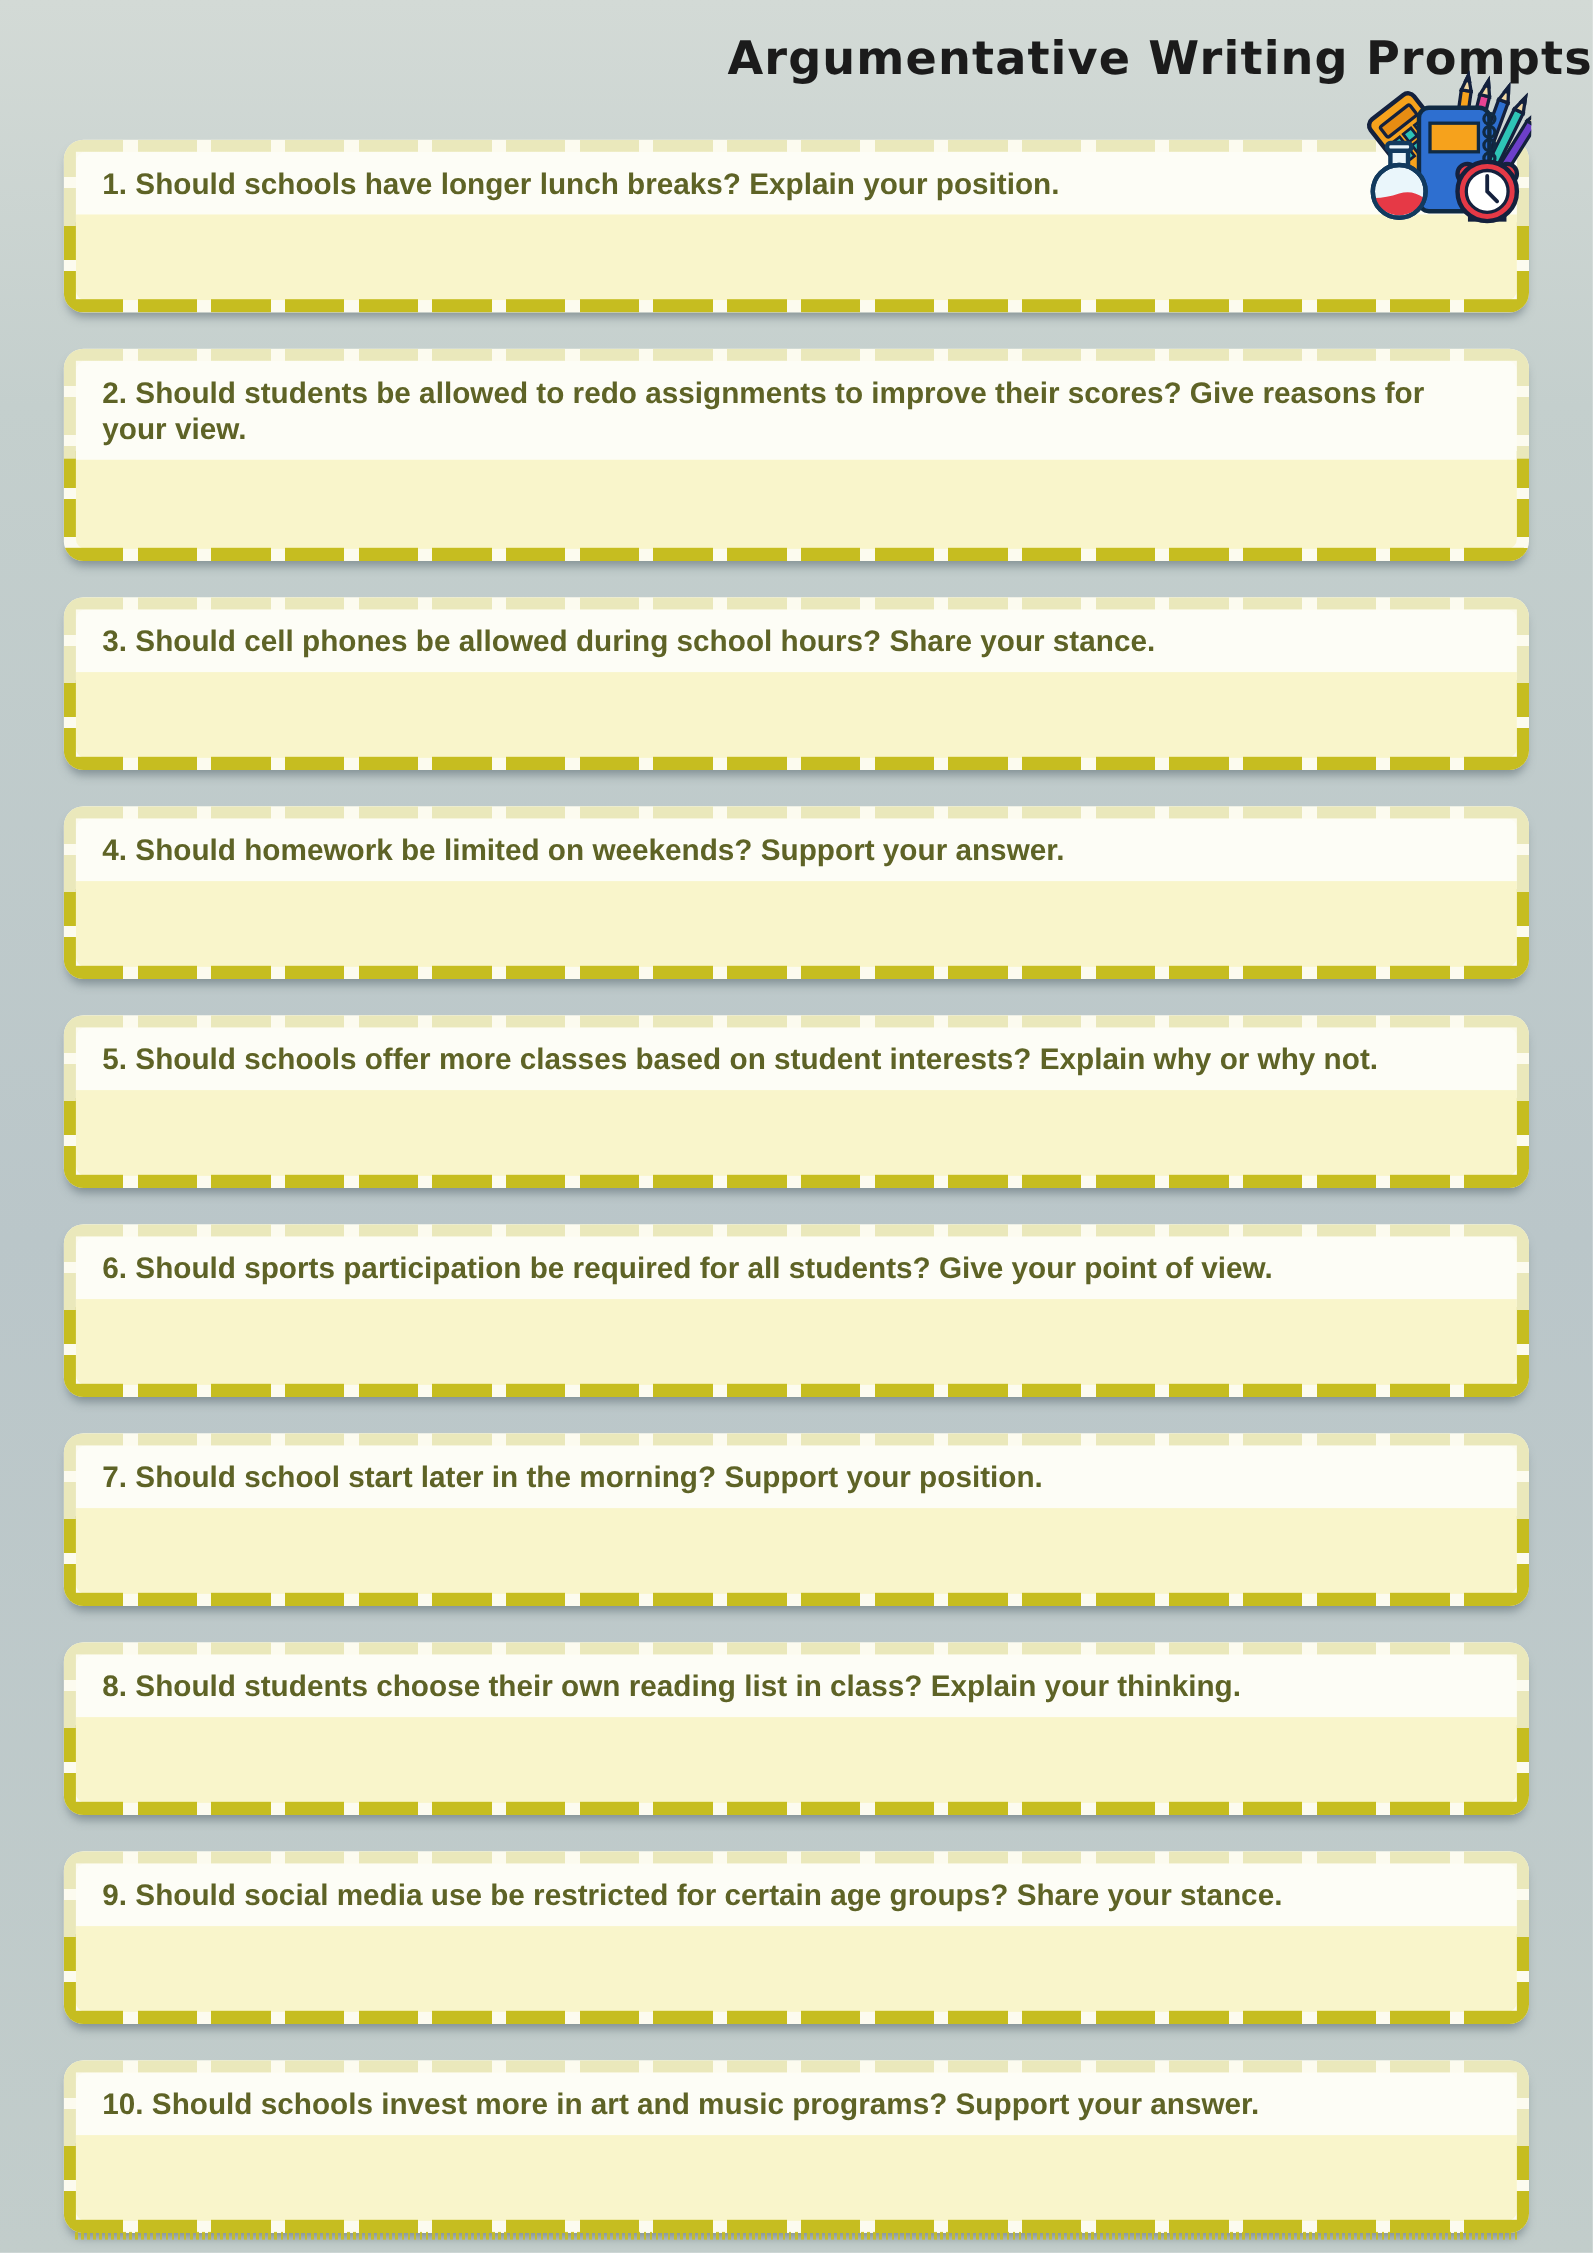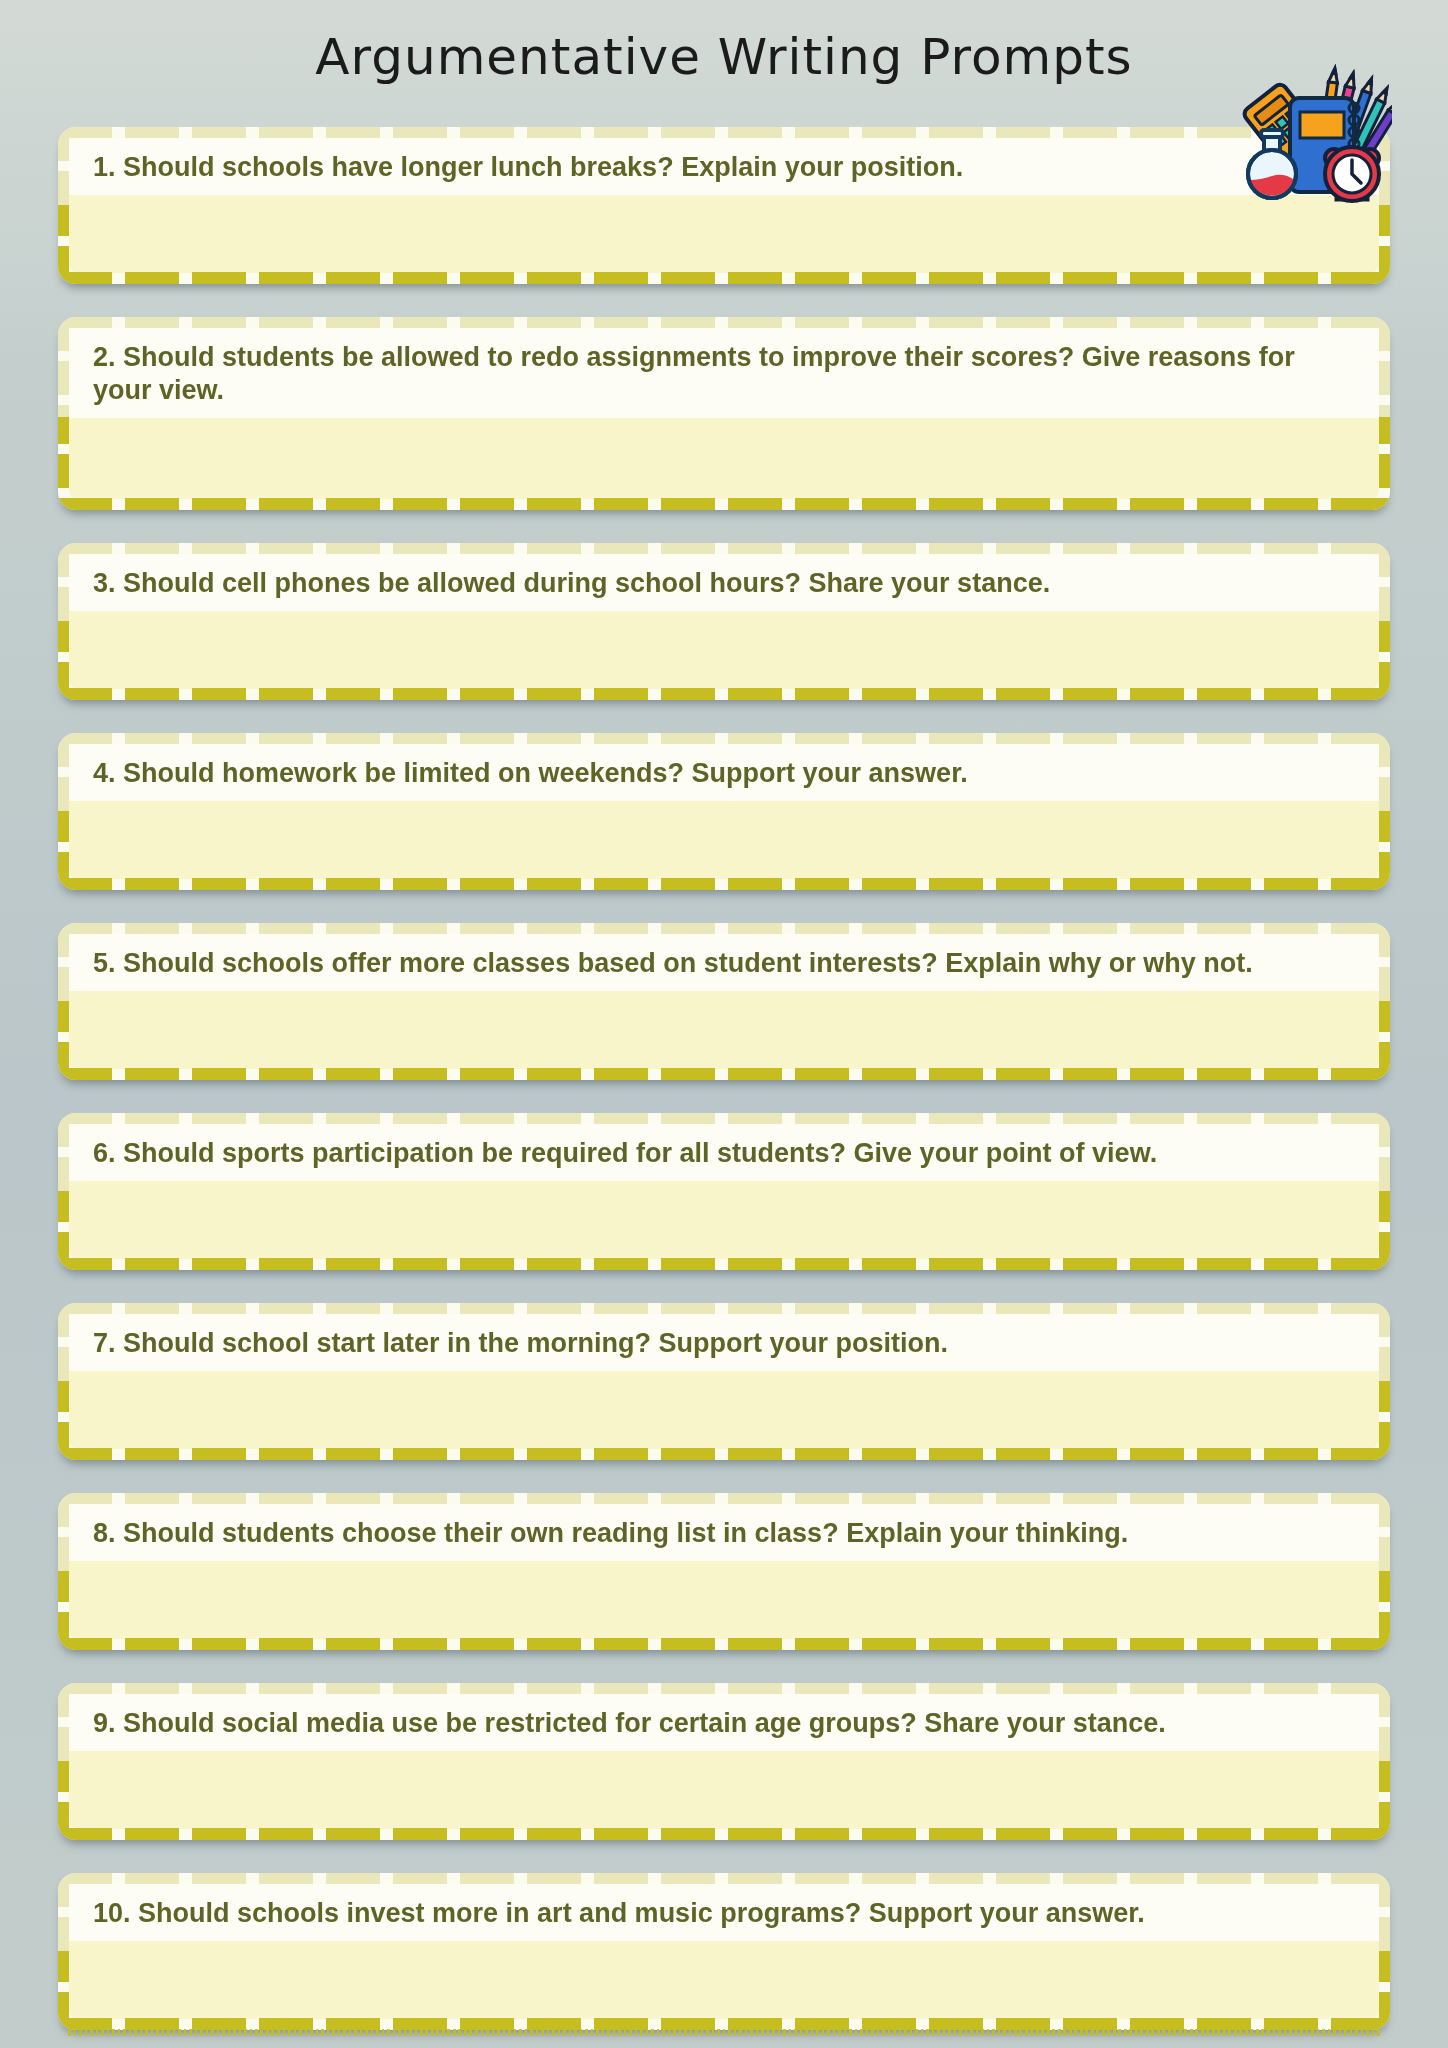--- a/index.html
+++ b/index.html
@@ -4,23 +4,23 @@
 <style>
   html,body{margin:0;padding:0;}
   body{
     width:1448px;height:2048px;
     position:relative;overflow:hidden;
     background:linear-gradient(180deg,#d3dad6 0%,#c4cfcd 18%,#bac6c9 55%,#c2cdcb 100%);
     font-family:"Liberation Sans",sans-serif;
   }
   .page-title{
     position:absolute;top:28px;left:0;width:100%;
-    text-align:center;
+    text-align:right;
     font-family:"DejaVu Sans",sans-serif;
-    font-size:50px;font-weight:400;letter-spacing:1px;
+    font-size:42px;font-weight:700;letter-spacing:1px;
     color:#1b1b1b;
   }
   .supplies{
     position:absolute;top:64px;right:56px;width:152px;height:142px;z-index:5;
   }
   .cards{
     position:absolute;left:58px;right:58px;top:127px;
     display:flex;flex-direction:column;gap:33px;
   }
   .card{

